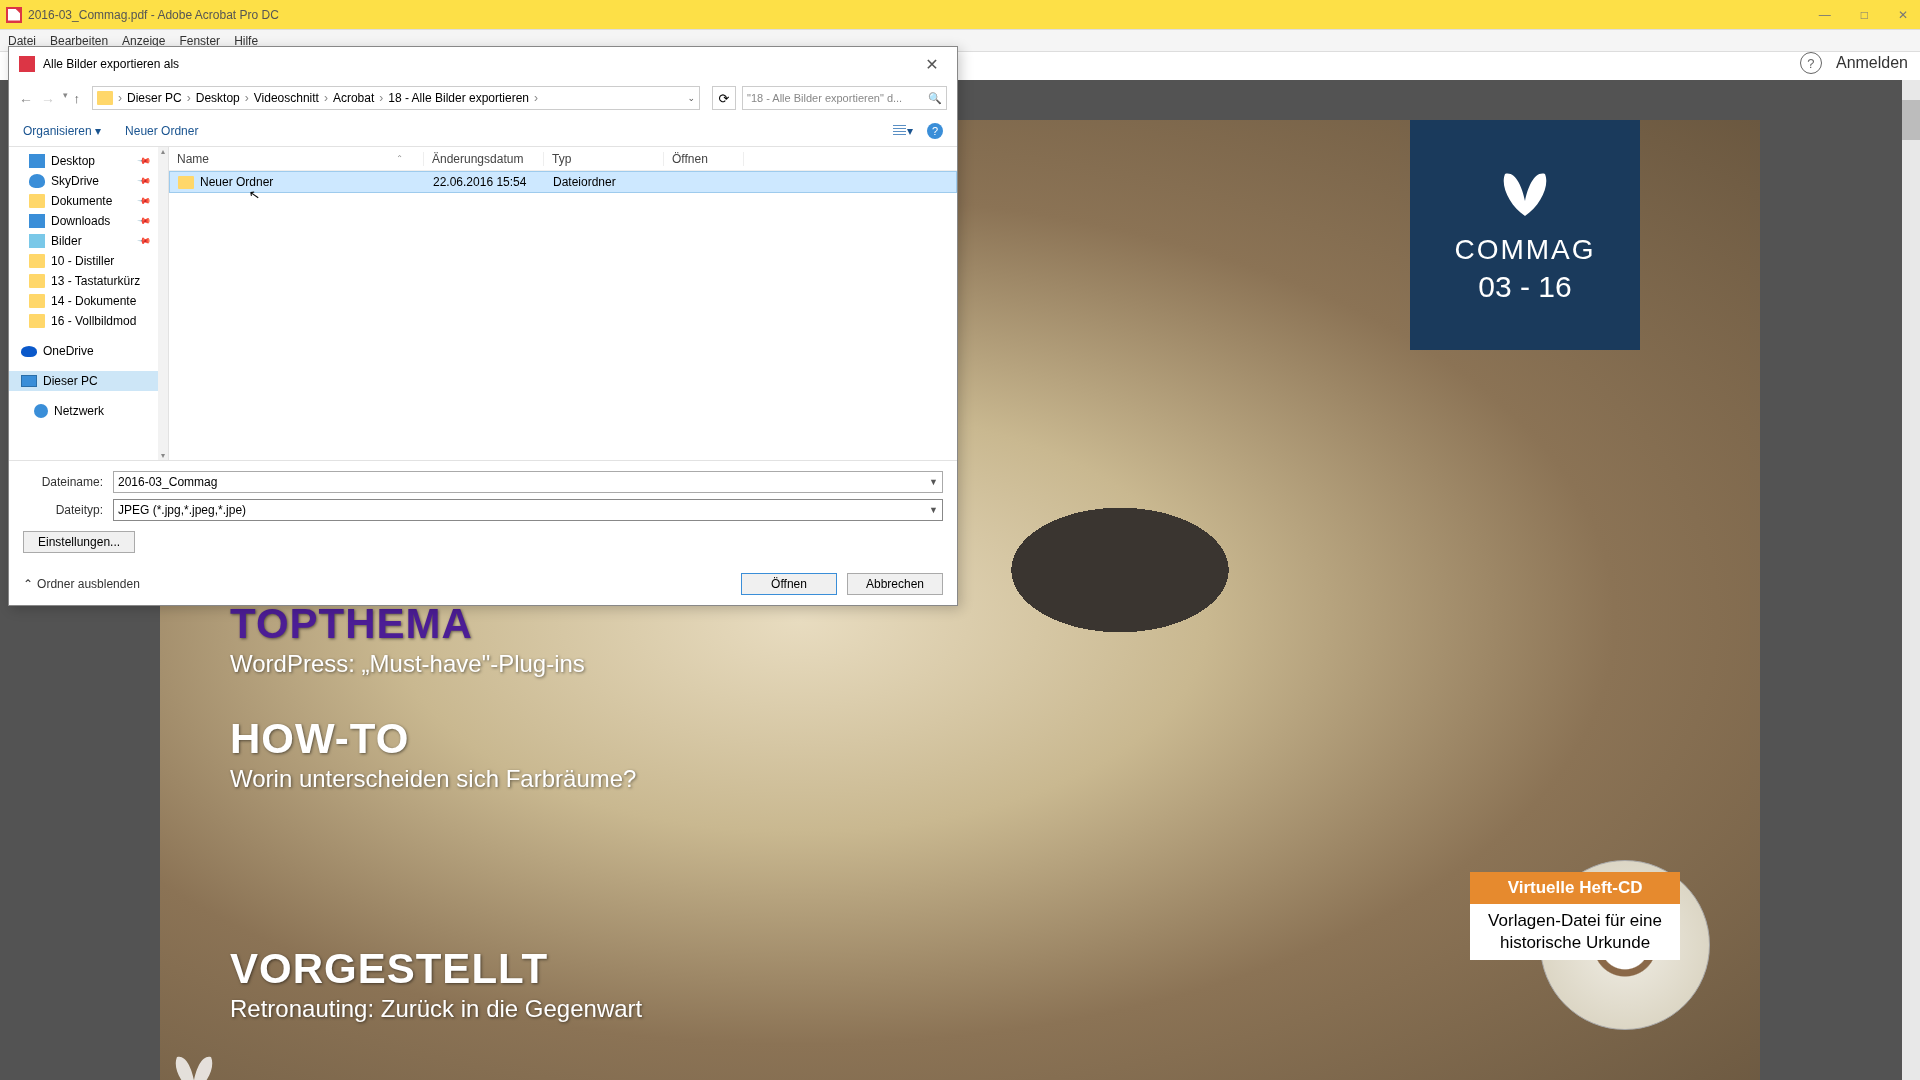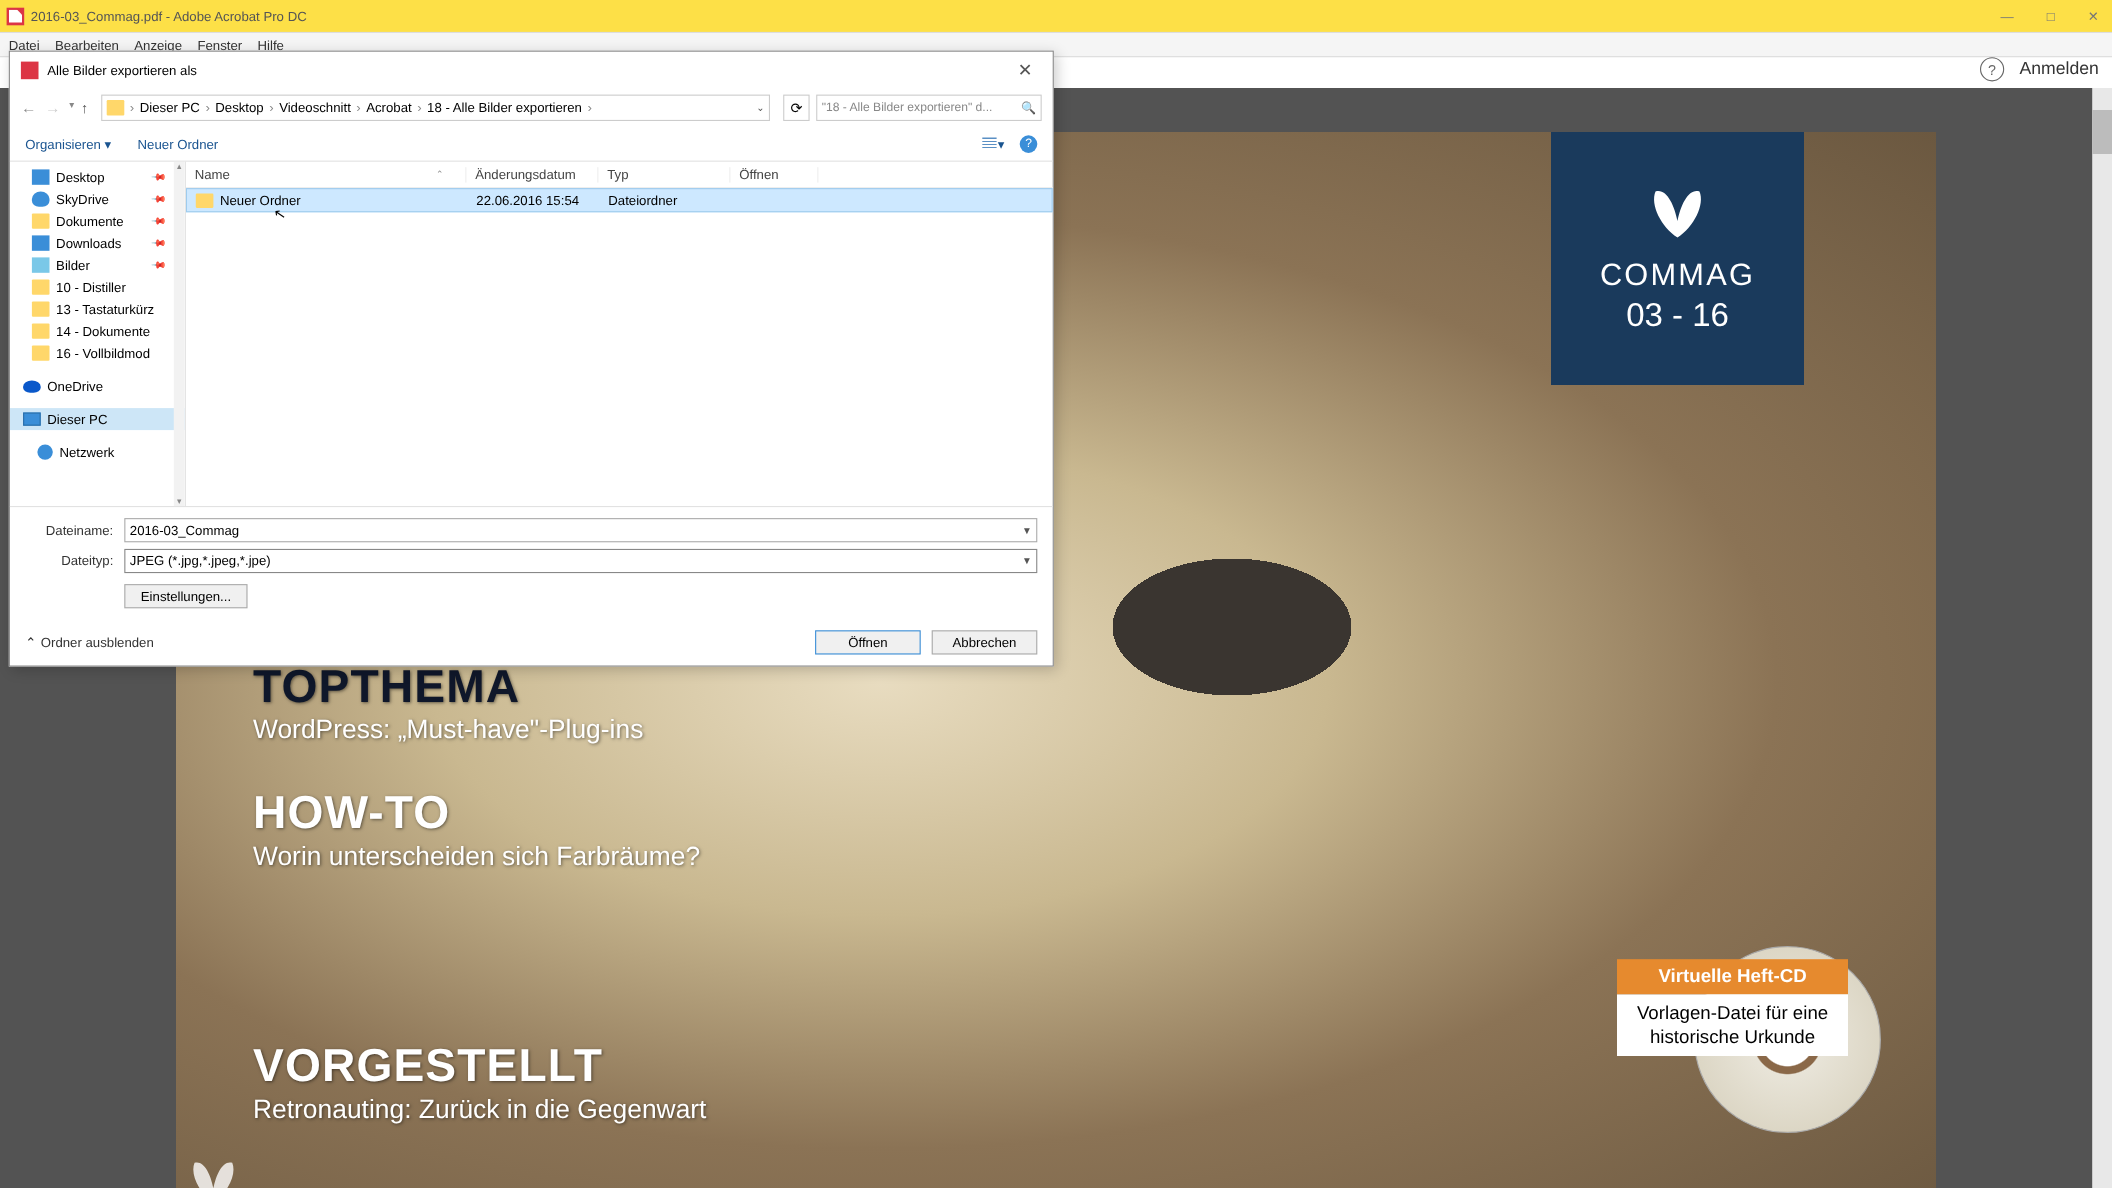--- a/index.html
+++ b/index.html
@@ -28,21 +28,21 @@
 .magazine-badge svg { fill: #fff; }
 .magazine-badge .mag-name { font-size: 28px; font-weight: 300; letter-spacing: 2px; margin-top: 8px; }
 .magazine-badge .mag-issue { font-size: 30px; font-weight: 300; margin-top: 4px; }
 .mag-text { position: absolute; left: 70px; color: #fff; text-shadow: 1px 1px 3px rgba(0,0,0,0.5); }
 .mag-text h2 { font-size: 42px; font-weight: 700; letter-spacing: 1px; margin-bottom: 2px; text-transform: none; }
 .mag-text p { font-size: 24px; font-weight: 300; }
 .t1 { top: 480px; }
 .t2 { top: 595px; }
 .t3 { top: 710px; }
 .t4 { top: 825px; }
-.top-theme { color: #0f172a; }
+.top-theme { color: #4c1d95; }
 .cd-badge { position: absolute; right: 80px; bottom: 160px; }
 .cd-badge .cd-title { background: #e68a2e; color: #fff; padding: 6px 24px; font-size: 17px; font-weight: 600; text-align: center; }
 .cd-badge .cd-sub { background: #fff; padding: 6px 18px; font-size: 17px; text-align: center; line-height: 1.3; }
 .cd-disc { position: absolute; right: 50px; bottom: 90px; width: 170px; height: 170px; border-radius: 50%; background: radial-gradient(circle, #fff 20%, #8a6848 21%, #8a6848 26%, #e8e4d8 27%, #d4cdb8 100%); border: 1px solid #aaa; }
 .watermark { position: absolute; left: 4px; bottom: 14px; width: 60px; height: 60px; opacity: 0.8; }
 
 
 .vscroll { position: absolute; right: 0; top: 80px; bottom: 0; width: 18px; background: #e8e8e8; }
 .vscroll .thumb { width: 100%; height: 40px; background: #bcbcbc; margin-top: 20px; }
 
@@ -99,21 +99,21 @@
 .fl-row .folder-icon-sm { width: 16px; height: 13px; background: #ffd76a; border-radius: 1px; }
 .fl-row .cell-date { flex: 0 0 120px; }
 .fl-row .cell-type { flex: 0 0 120px; }
 .cursor-img { position: absolute; top: 140px; left: 240px; font-size: 13px; color: #000; pointer-events: none; transform: rotate(-10deg); }
 .dlg-footer { padding: 10px 14px; font-size: 12px; border-top: 1px solid #e2e2e2; }
 .form-row { display: flex; align-items: center; margin-bottom: 6px; }
 .form-row label { width: 80px; text-align: right; margin-right: 10px; color: #333; }
 .form-row .input-wrap { flex: 1; height: 22px; border: 1px solid #aaa; display: flex; align-items: center; padding: 0 4px; position: relative; }
 .form-row .input-wrap.sel { border: 1px solid #888; }
 .form-row .dd-arr { margin-left: auto; font-size: 9px; color: #555; }
-.settings-btn { margin-left: 90px; margin-top: 4px; padding: 3px 14px; border: 1px solid #aaa; background: #f0f0f0; font-size: 12px; cursor: pointer; }
+.settings-btn { margin-top: 4px; padding: 3px 14px; border: 1px solid #aaa; background: #f0f0f0; font-size: 12px; cursor: pointer; }
 .dlg-buttons { display: flex; align-items: center; padding: 10px 14px; }
 .dlg-buttons .hide-link { font-size: 12px; color: #333; display: flex; align-items: center; gap: 4px; cursor: pointer; }
 .dlg-buttons .btns { margin-left: auto; display: flex; gap: 10px; }
 .dlg-buttons button { padding: 3px 0; width: 96px; font-size: 12px; border: 1px solid #aaa; background: #f0f0f0; cursor: pointer; }
 .dlg-buttons button.primary { border: 1.5px solid #3a8ed8; }
 </style>
 </head>
 <body>
 
 <div class="titlebar">

